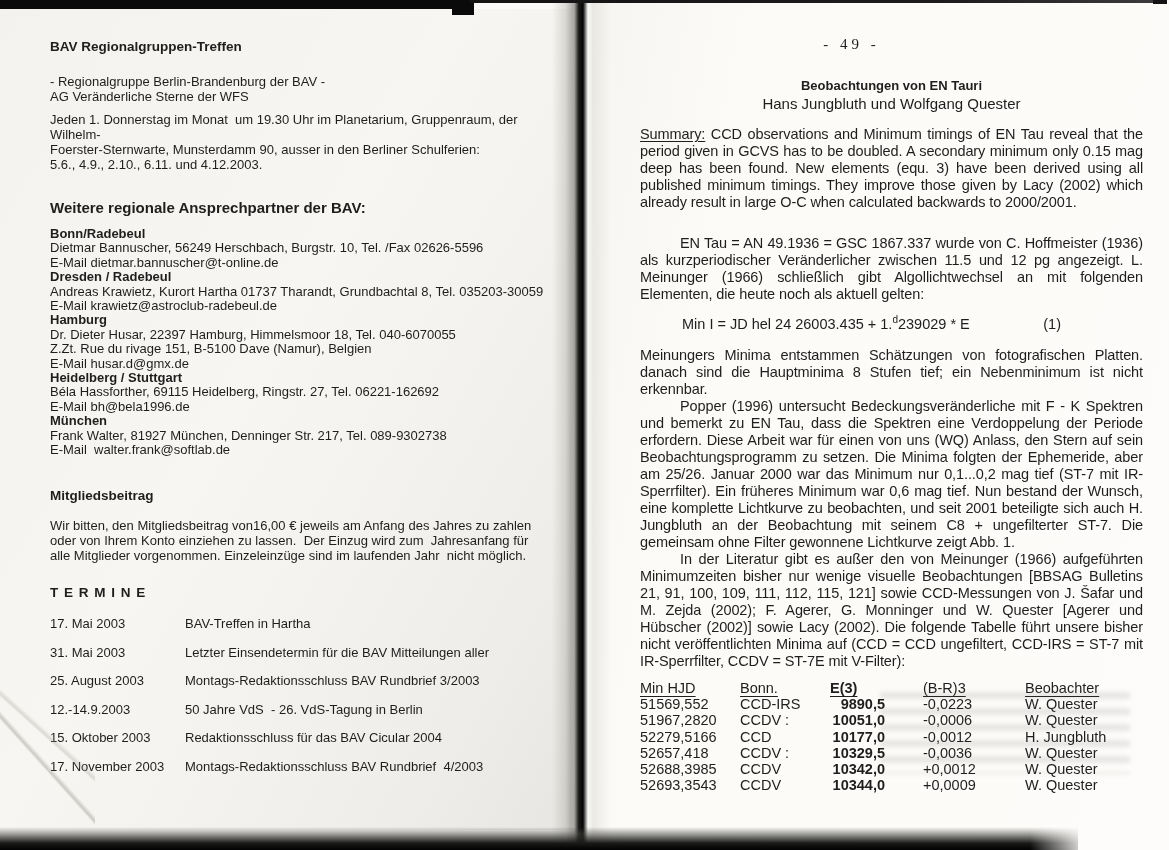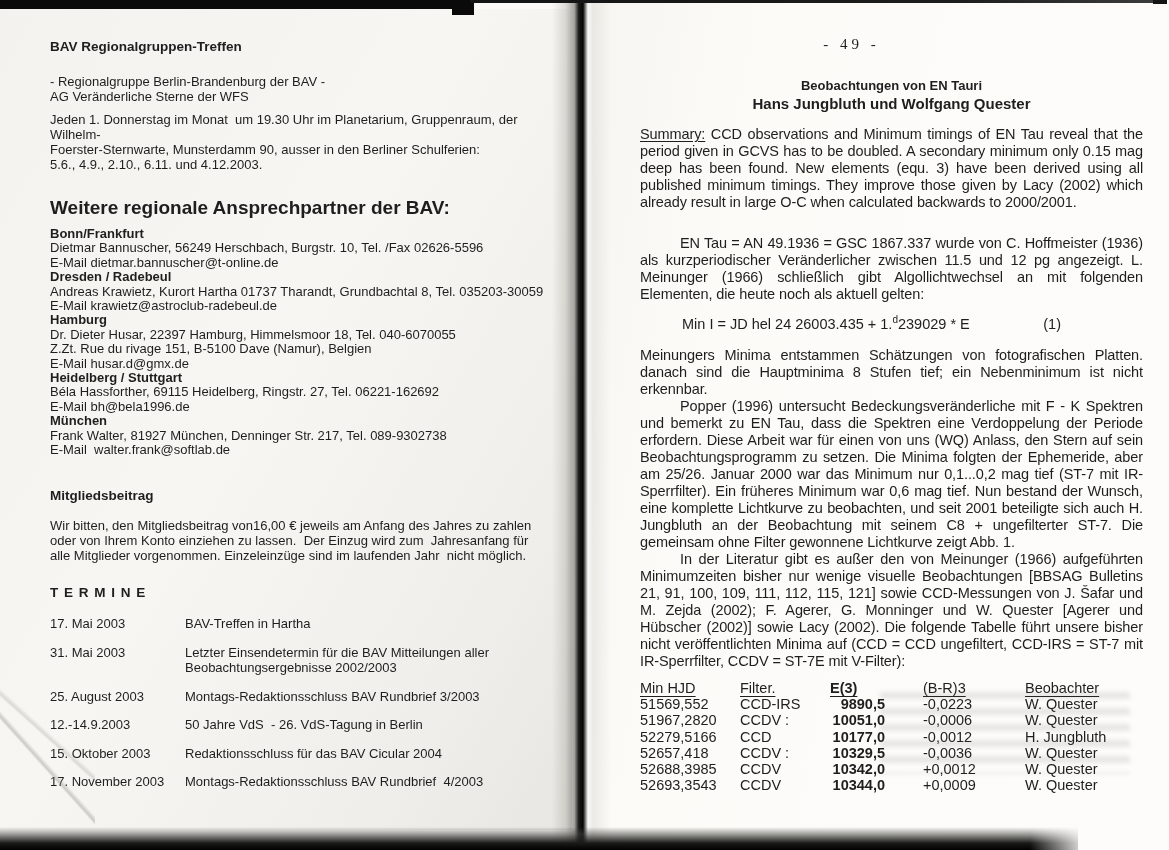--- a/index.html
+++ b/index.html
@@ -14,21 +14,21 @@
   
   .page-left{
     position:absolute;left:0;top:9px;width:572px;height:821px;
     background:linear-gradient(120deg,#f3f2ee 0%,#f7f6f2 45%,#efeeea 80%,#e7e6e2 100%);
     box-sizing:border-box;padding:30px 10px 0 50px;
   }
   .lp-line{white-space:pre-wrap;}
   .lp-title{font-size:13.5px;font-weight:bold;margin:0;line-height:15px;}
   .lp-sub{margin-top:20px;font-size:13px;line-height:15px;}
   .lp-meeting{margin-top:8px;font-size:13px;line-height:15px;max-width:525px;}
-  .lp-h2{font-size:19px;font-weight:bold;margin:28px 0 0 0;line-height:15px;}
+  .lp-h2{font-size:15px;font-weight:bold;margin:28px 0 0 0;line-height:15px;}
   .lp-contacts{margin-top:12px;font-size:13px;line-height:14.4px;}
   .lp-city{font-weight:bold;}
   .lp-member-h{font-size:13.5px;font-weight:bold;margin:30px 0 0 0;line-height:15px;}
   .lp-member{margin-top:15px;font-size:13px;line-height:15.3px;max-width:520px;}
   .lp-termine-h{font-size:13.5px;font-weight:bold;letter-spacing:1px;margin:22px 0 0 0;line-height:15px;}
   .lp-termine{margin-top:16px;font-size:13px;}
   .trow{display:grid;grid-template-columns:135px 1fr;margin-bottom:13px;line-height:15.5px;}
   .tdesc{max-width:360px;}
 
   
@@ -51,21 +51,21 @@
     background:linear-gradient(100deg,#f6f5f1 0%,#fcfbf8 25%,#fdfcfa 100%);
     box-sizing:border-box;padding:36px 26px 0 52px;
   }
   .rp-pagenum{
     text-align:center;margin-right:80px;
     font-family:"Liberation Serif", serif;
     font-size:15px;letter-spacing:4px;line-height:17px;
   }
   .rp-titleblock{margin-top:24px;text-align:center;line-height:17.5px;}
   .rp-title{font-size:13px;font-weight:bold;}
-  .rp-authors{font-size:15px;font-weight:bold;}
+  .rp-authors{font-size:15px;}
   .rp-p{
     font-size:14.5px;line-height:17px;text-align:justify;text-align-last:left;
     margin:0;letter-spacing:-0.1px;
   }
   .rp-summary{margin-top:14px;}
   .u{text-decoration:underline;text-underline-offset:2px;}
   .rp-intro{margin-top:24px;text-indent:40px;}
   .indent{text-indent:40px;}
   .rp-formula{
     margin:12px 0 14px 0;display:flex;font-size:14.5px;line-height:18px;
@@ -115,21 +115,21 @@
 
     <div class="lp-meeting">
       <div class="lp-line">Jeden 1. Donnerstag im Monat  um 19.30 Uhr im Planetarium, Gruppenraum, der Wilhelm-</div>
       <div class="lp-line">Foerster-Sternwarte, Munsterdamm 90, ausser in den Berliner Schulferien:</div>
       <div class="lp-line">5.6., 4.9., 2.10., 6.11. und 4.12.2003.</div>
     </div>
 
     <h2 class="lp-h2">Weitere regionale Ansprechpartner der BAV:</h2>
 
     <div class="lp-contacts">
-      <div class="lp-city lp-line">Bonn/Frankfurt</div>
+      <div class="lp-city lp-line">Bonn/Radebeul</div>
       <div class="lp-line">Dietmar Bannuscher, 56249 Herschbach, Burgstr. 10, Tel. /Fax 02626-5596</div>
       <div class="lp-line">E-Mail dietmar.bannuscher@t-online.de</div>
       <div class="lp-city lp-line">Dresden / Radebeul</div>
       <div class="lp-line">Andreas Krawietz, Kurort Hartha 01737 Tharandt, Grundbachtal 8, Tel. 035203-30059</div>
       <div class="lp-line">E-Mail krawietz@astroclub-radebeul.de</div>
       <div class="lp-city lp-line">Hamburg</div>
       <div class="lp-line">Dr. Dieter Husar, 22397 Hamburg, Himmelsmoor 18, Tel. 040-6070055</div>
       <div class="lp-line">Z.Zt. Rue du rivage 151, B-5100 Dave (Namur), Belgien</div>
       <div class="lp-line">E-Mail husar.d@gmx.de</div>
       <div class="lp-city lp-line">Heidelberg / Stuttgart</div>
@@ -153,21 +153,20 @@
       <div class="trow">
         <div class="tdate lp-line">17. Mai 2003</div>
         <div class="tdesc">
             <div class="lp-line">BAV-Treffen in Hartha</div>
           </div>
       </div>
       <div class="trow">
         <div class="tdate lp-line">31. Mai 2003</div>
         <div class="tdesc">
           <div class="lp-line">Letzter Einsendetermin für die BAV Mitteilungen aller</div>
-          <div class="lp-line">Beobachtungsergebnisse 2002/2003</div>
         </div>
       </div>
       <div class="trow">
         <div class="tdate lp-line">25. August 2003</div>
         <div class="tdesc">
             <div class="lp-line">Montags-Redaktionsschluss BAV Rundbrief 3/2003</div>
           </div>
       </div>
       <div class="trow">
         <div class="tdate lp-line">12.-14.9.2003</div>
@@ -207,21 +206,21 @@
       <span class="ftag">(1)</span>
     </div>
 
     <p class="rp-p">Meinungers Minima entstammen Schätzungen von fotografischen Platten. danach sind die Hauptminima 8 Stufen tief; ein Nebenminimum ist nicht erkennbar.</p>
     <p class="rp-p indent">Popper (1996) untersucht Bedeckungsveränderliche mit F - K Spektren und bemerkt zu EN Tau, dass die Spektren eine Verdoppelung der Periode erfordern. Diese Arbeit war für einen von uns (WQ) Anlass, den Stern auf sein Beobachtungsprogramm zu setzen. Die Minima folgten der Ephemeride, aber am 25/26. Januar 2000 war das Minimum nur 0,1...0,2 mag tief (ST-7 mit IR-Sperrfilter). Ein früheres Minimum war 0,6 mag tief. Nun bestand der Wunsch, eine komplette Lichtkurve zu beobachten, und seit 2001 beteiligte sich auch H. Jungbluth an der Beobachtung mit seinem C8 + ungefilterter ST-7. Die gemeinsam ohne Filter gewonnene Lichtkurve zeigt Abb. 1.</p>
     <p class="rp-p indent">In der Literatur gibt es außer den von Meinunger (1966) aufgeführten Minimumzeiten bisher nur wenige visuelle Beobachtungen [BBSAG Bulletins 21, 91, 100, 109, 111, 112, 115, 121] sowie CCD-Messungen von J. Šafar und M. Zejda (2002); F. Agerer, G. Monninger und W. Quester [Agerer und Hübscher (2002)] sowie Lacy (2002). Die folgende Tabelle führt unsere bisher nicht veröffentlichten Minima auf (CCD = CCD ungefiltert, CCD-IRS = ST-7 mit IR-Sperrfilter, CCDV = ST-7E mit V-Filter):</p>
 
     <div class="mtable">
       <div class="mrow hdr">
         <span class="c1">Min HJD</span>
-        <span class="c2">Filter.</span>
+        <span class="c2">Bonn.</span>
         <span class="c3">E(3)</span>
         <span class="c4">(B-R)3</span>
         <span class="c5">Beobachter</span>
       </div>
       <div class="mrow">
         <span class="c1">51569,552</span>
         <span class="c2">CCD-IRS</span>
         <span class="c3">9890,5</span>
         <span class="c4">-0,0223</span>
         <span class="c5">W. Quester</span>

